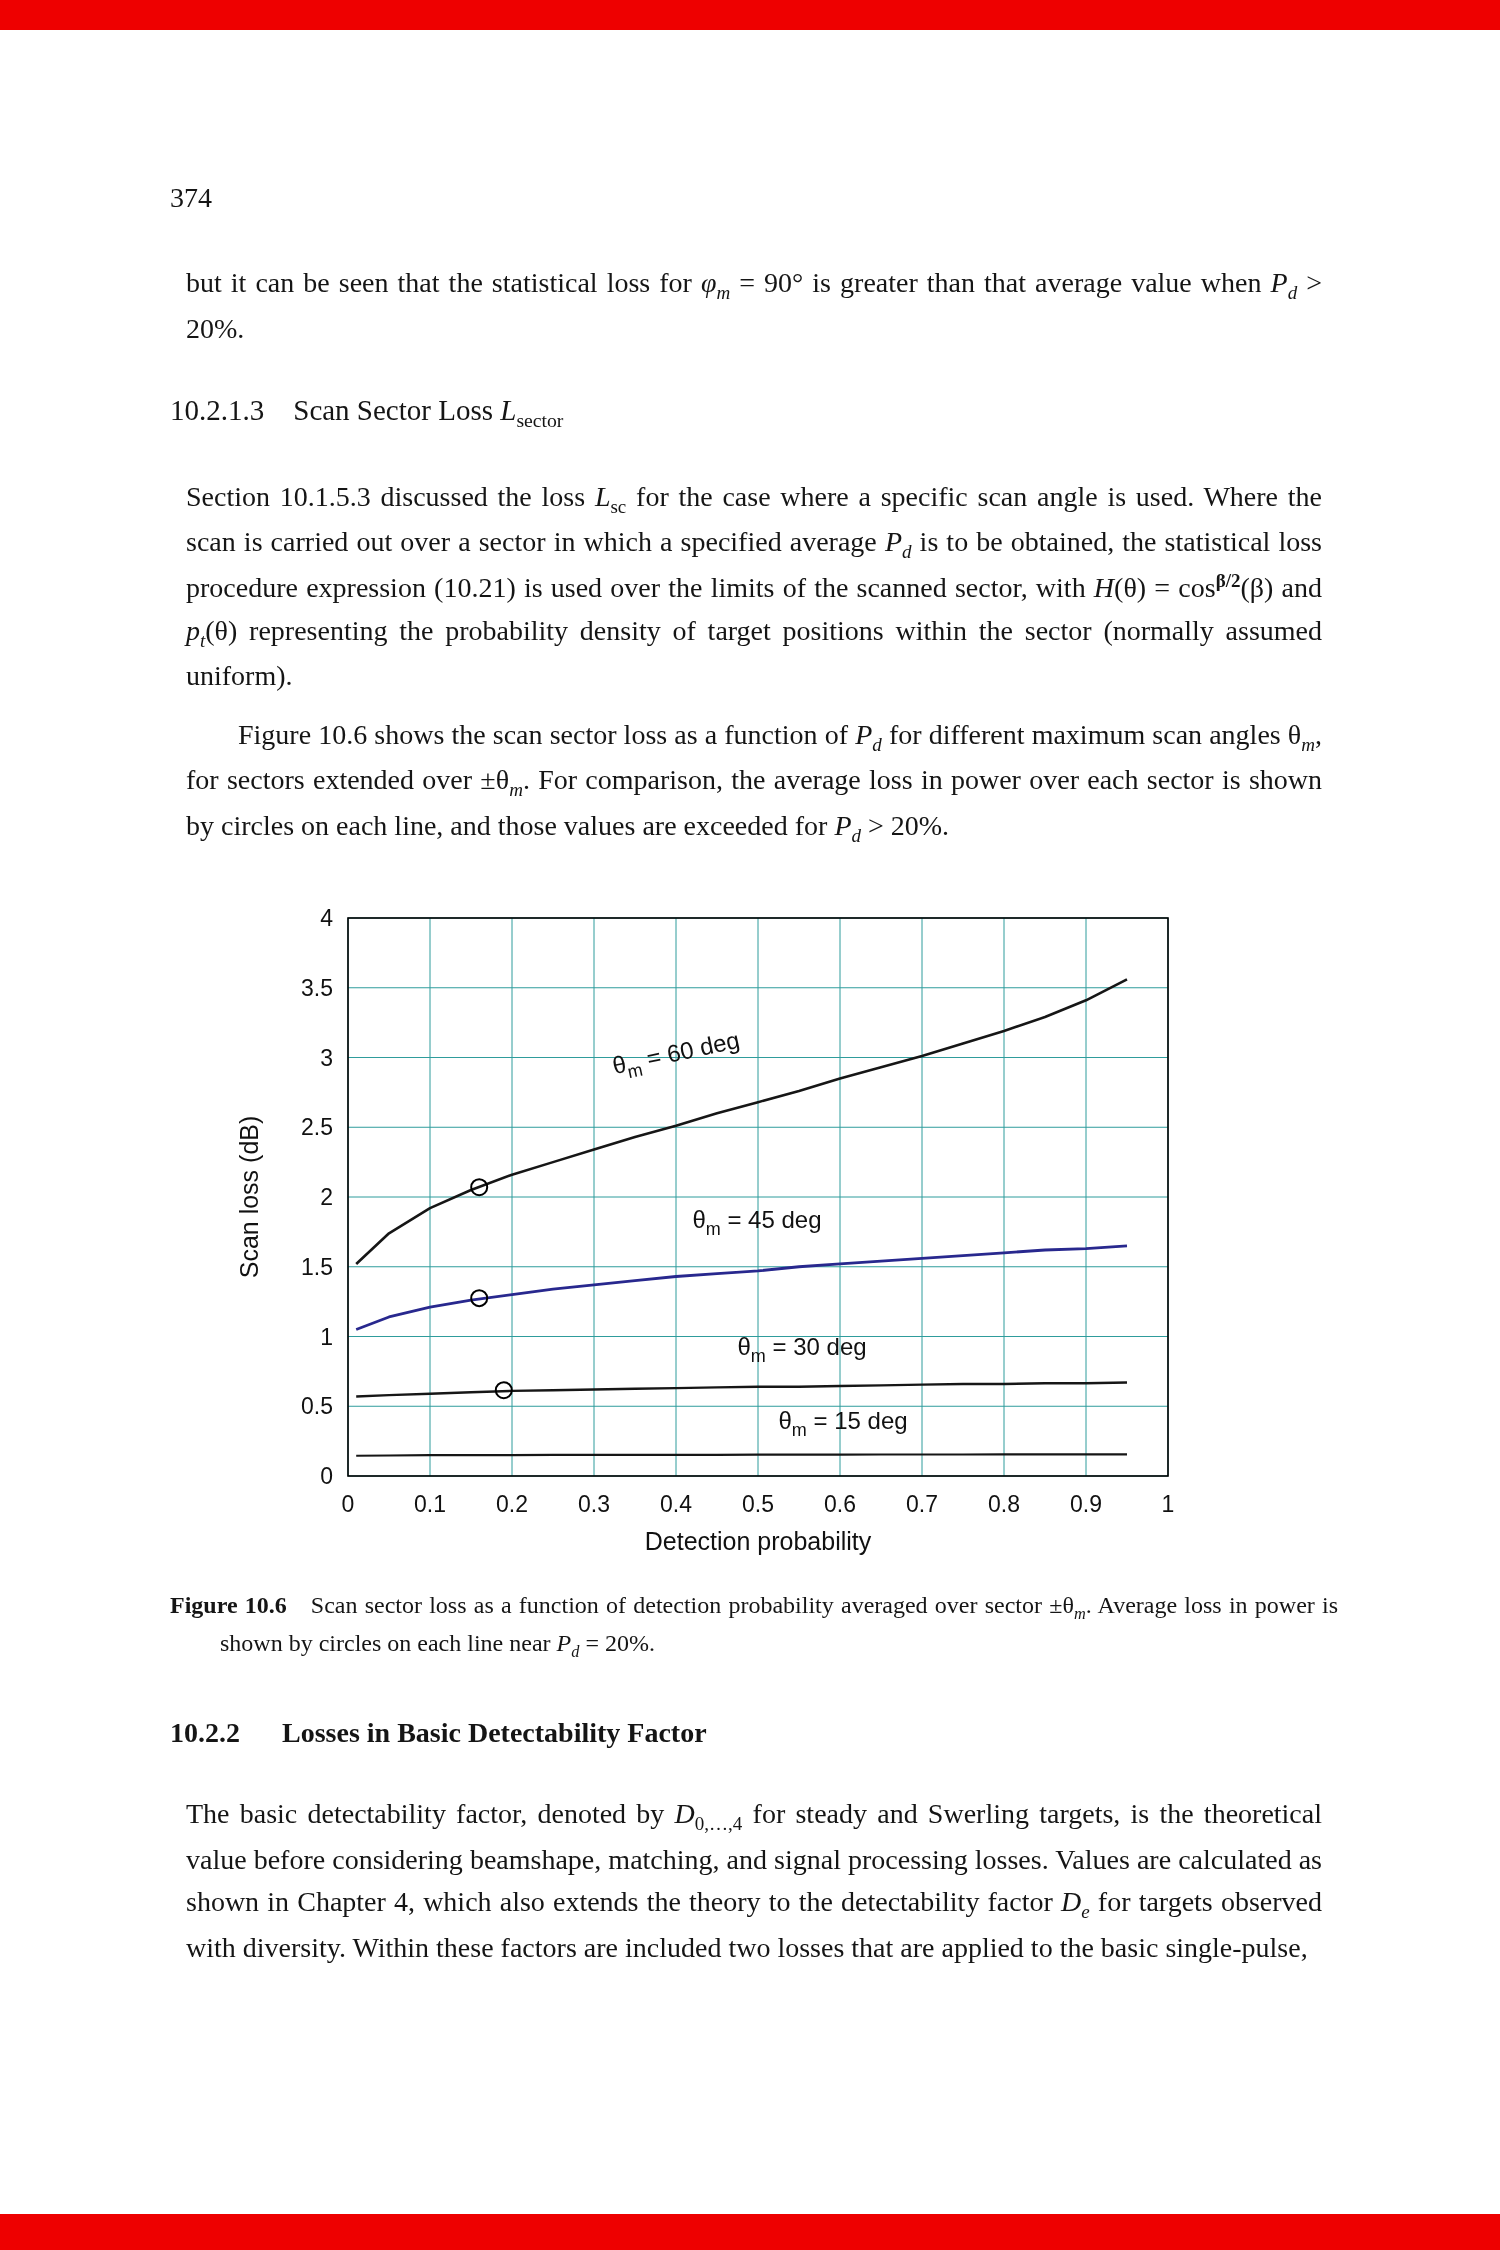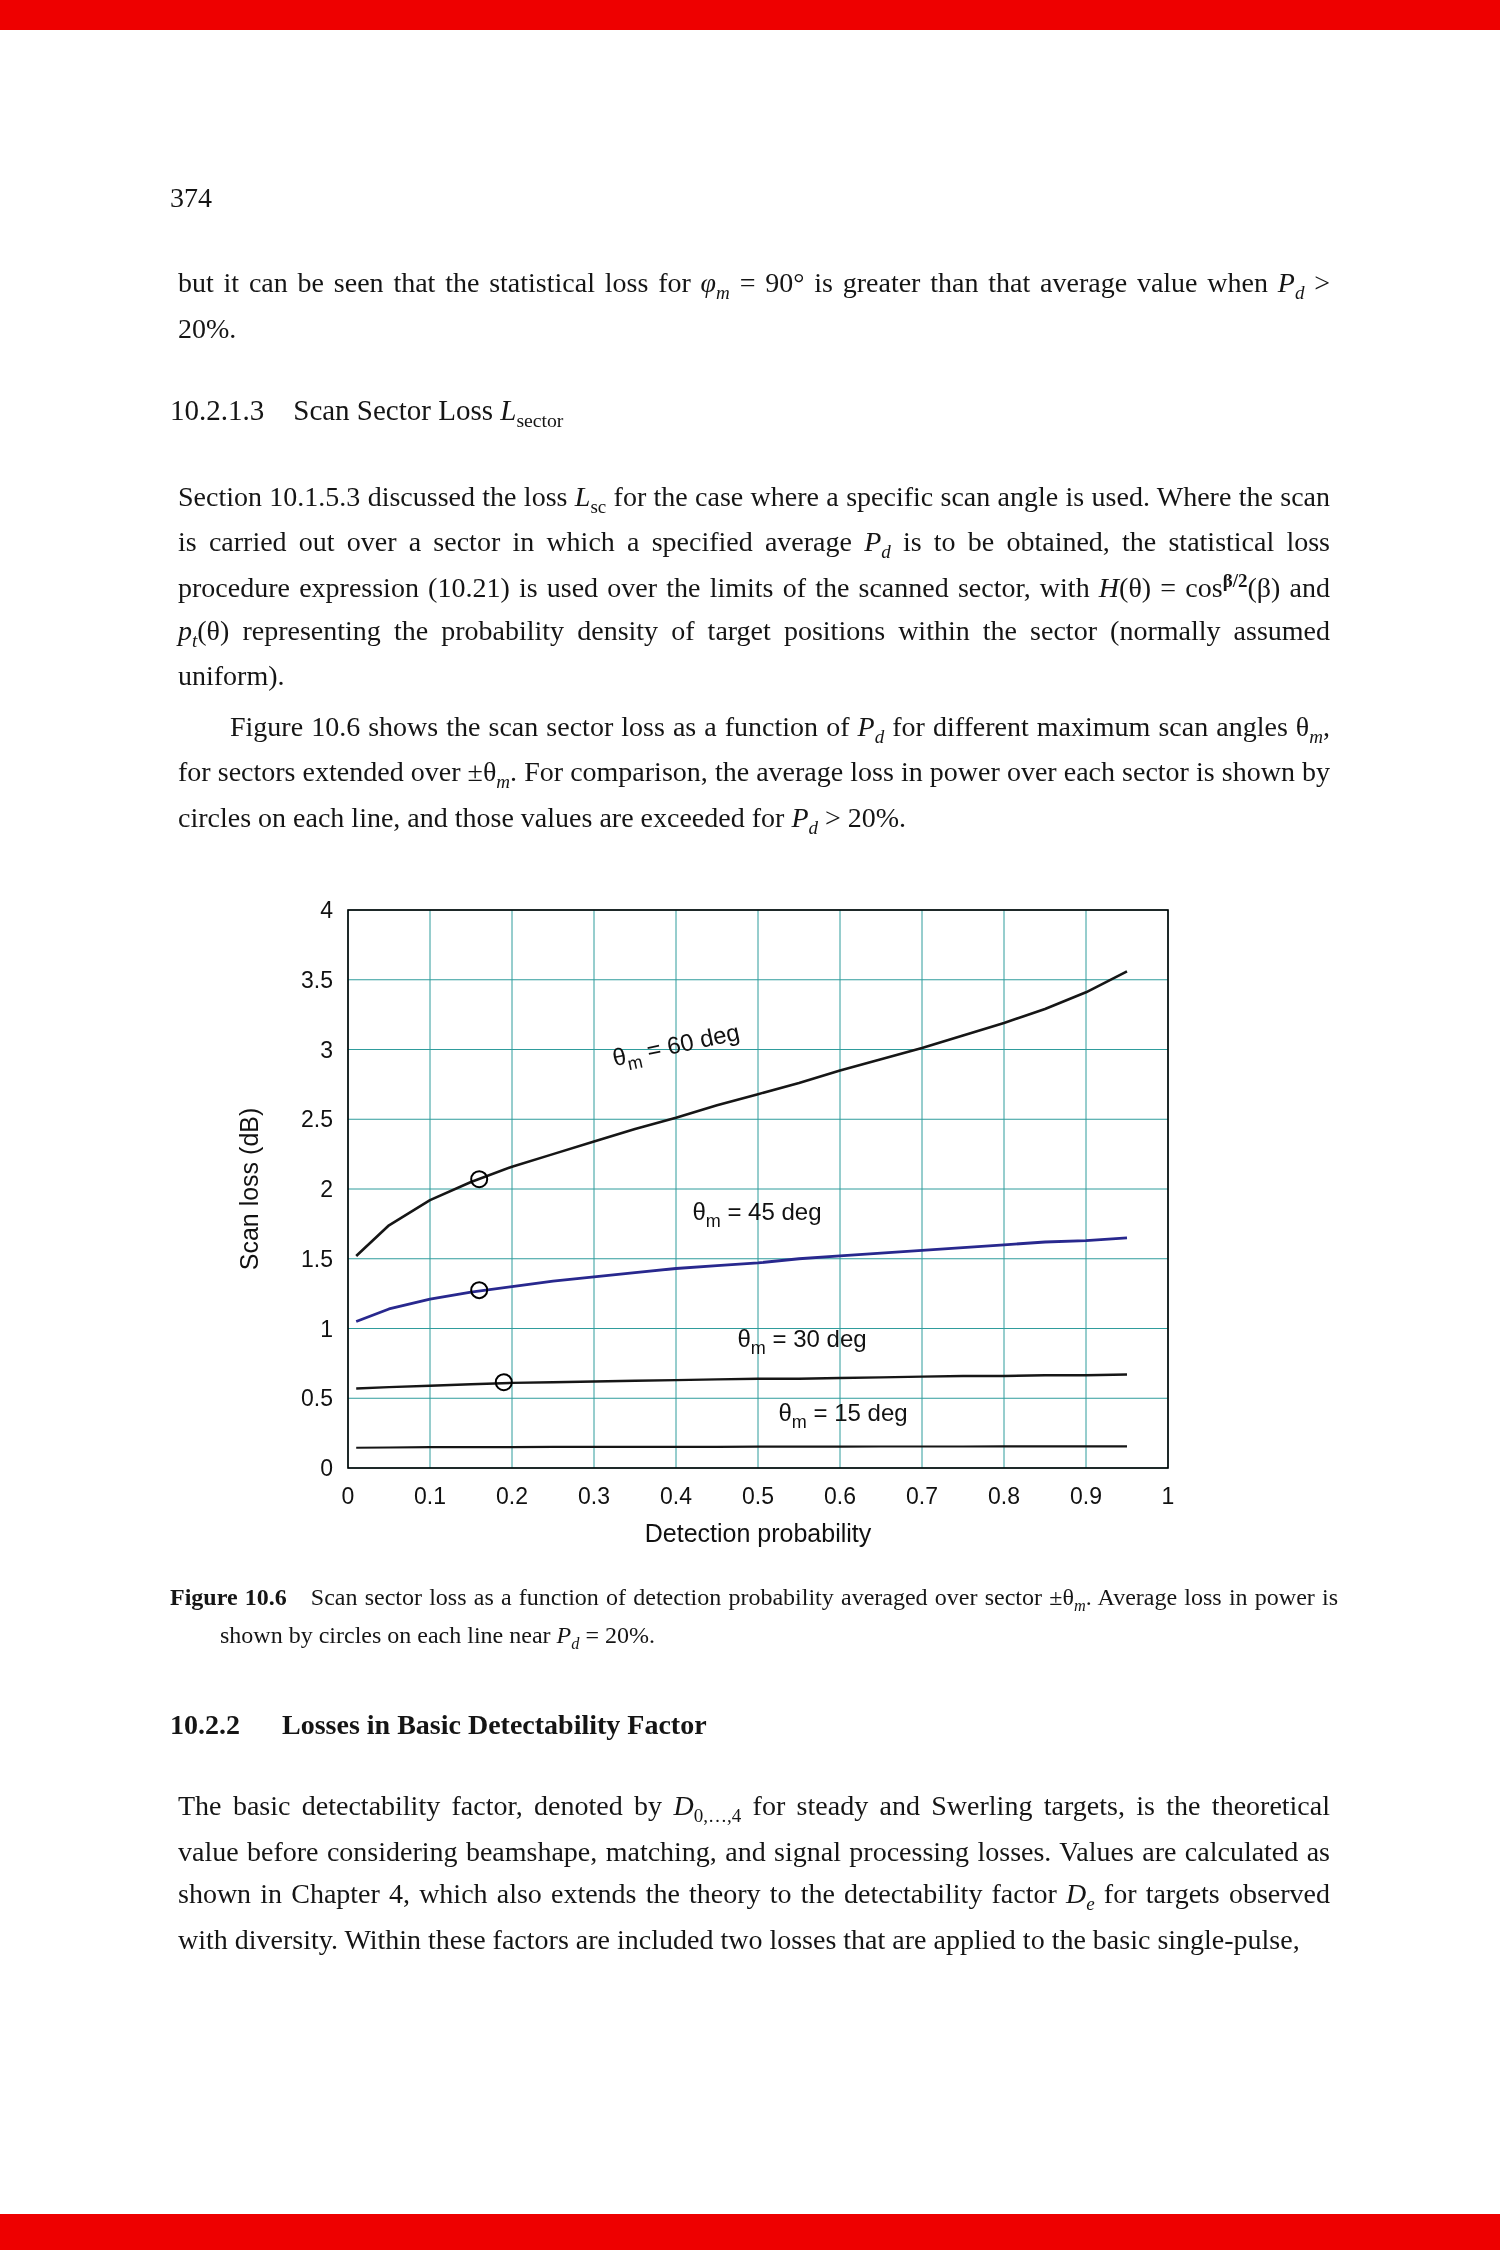--- a/index.html
+++ b/index.html
@@ -13,21 +13,21 @@
     margin:0 auto;
   }
   .accent-bar{position:absolute;left:0;width:100%;}
   .accent-bar.top{top:0;height:30px;}
   .accent-bar.bottom{bottom:0;height:36px;}
   .content{position:absolute;left:170px;top:182px;width:1168px;}
   .page-header{position:relative;height:44px;font-size:28px;margin-bottom:36px;}
   .page-num{position:absolute;left:0;top:0;}
   .run-head{position:absolute;left:0;right:0;text-align:center;}
   p.body-text{
-    font-size:28px;line-height:1.52;text-align:justify;margin:8px;
+    font-size:28px;line-height:1.52;text-align:justify;margin:16px;
   }
   p.body-text.gap-after{margin-bottom:44px;}
   .h1{font-size:29px;margin:0 0 44px 0;font-weight:normal;}
   .indent-first{text-indent:52px;}
   sub{font-size:68%;}
   sup{font-size:68%;font-weight:bold;}
   .figure{margin:50px 0 24px 60px;}
   .caption{
     font-size:24px;line-height:1.45;margin:0;
     padding-left:50px;text-indent:-50px;text-align:justify;

